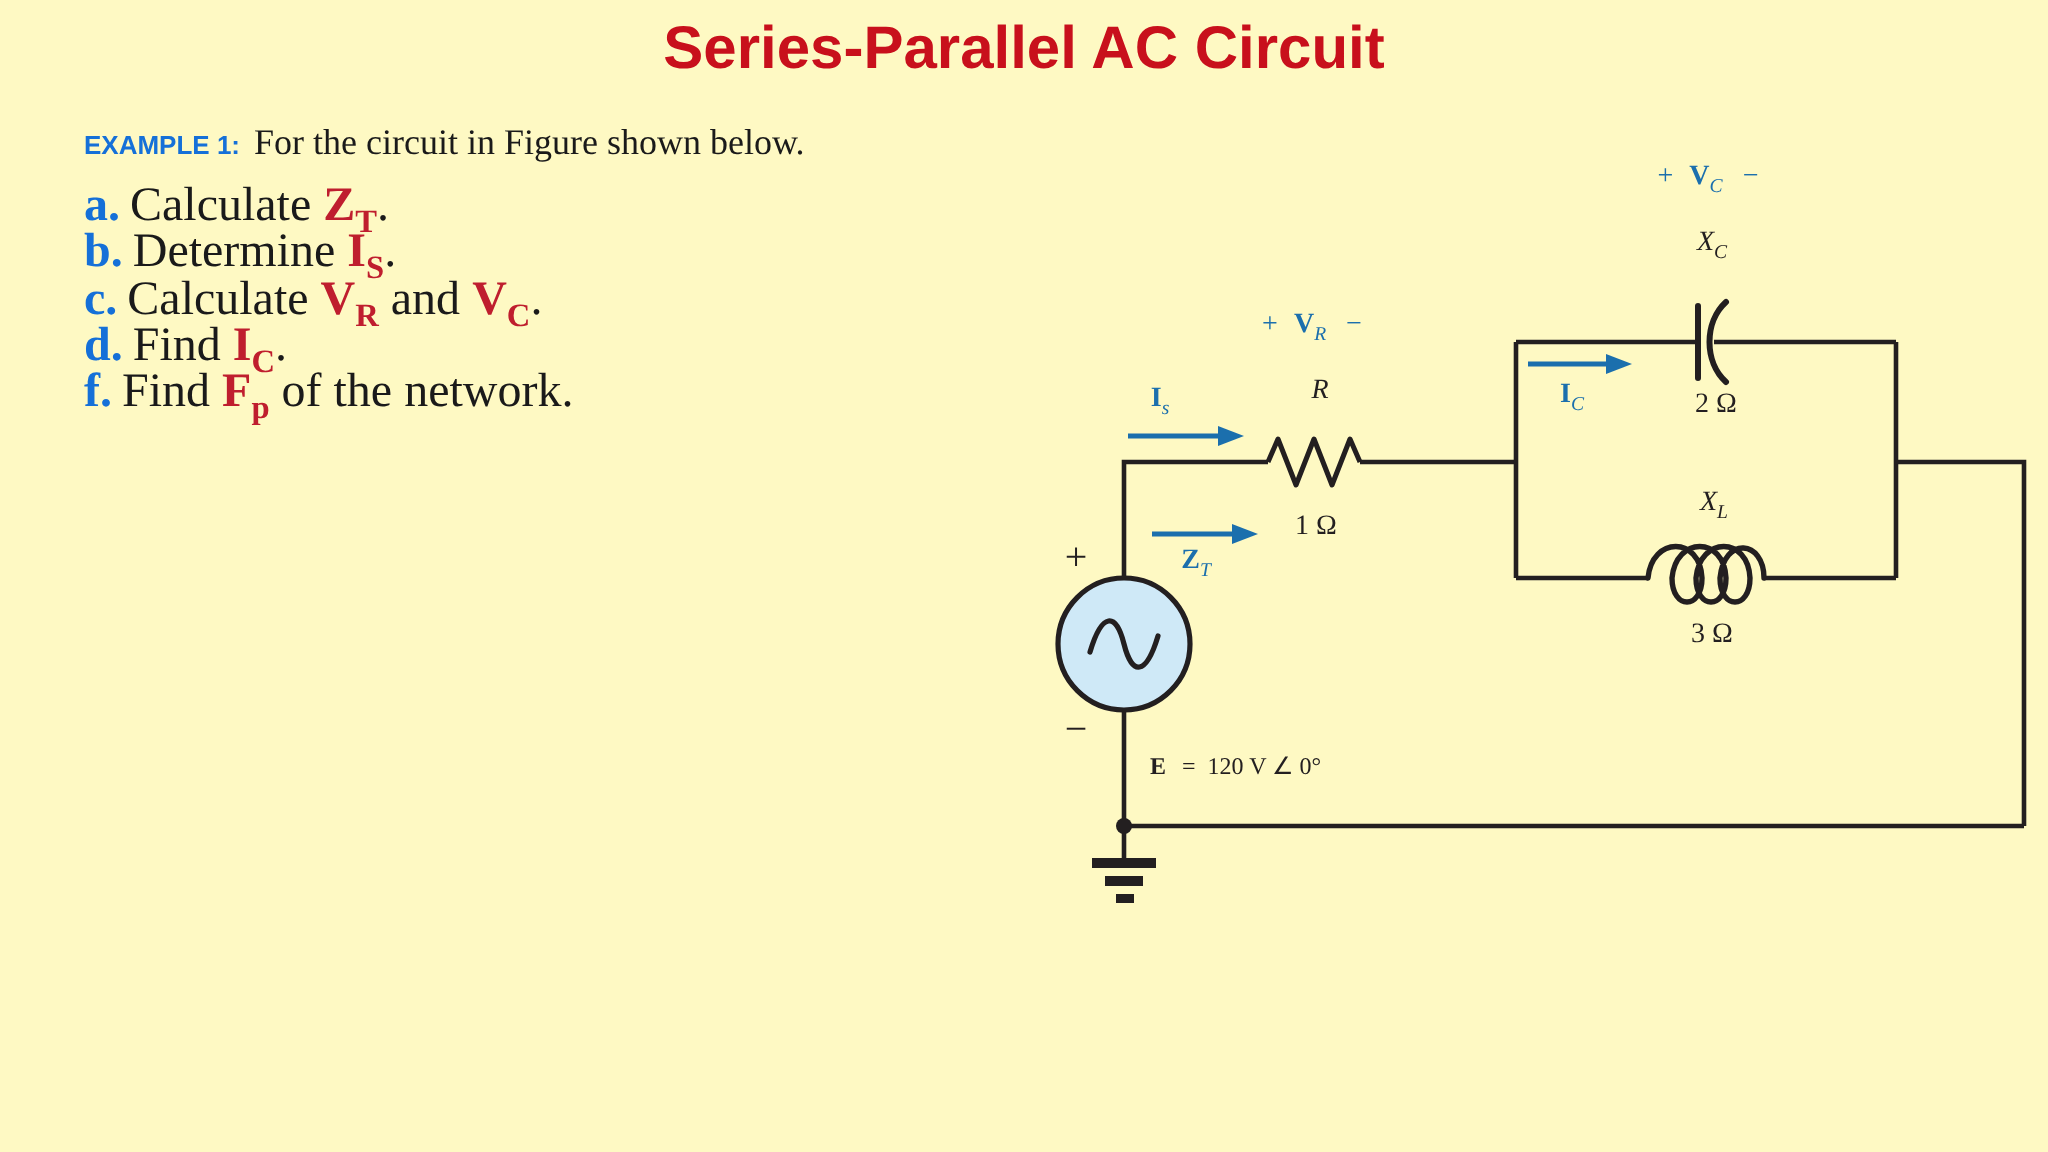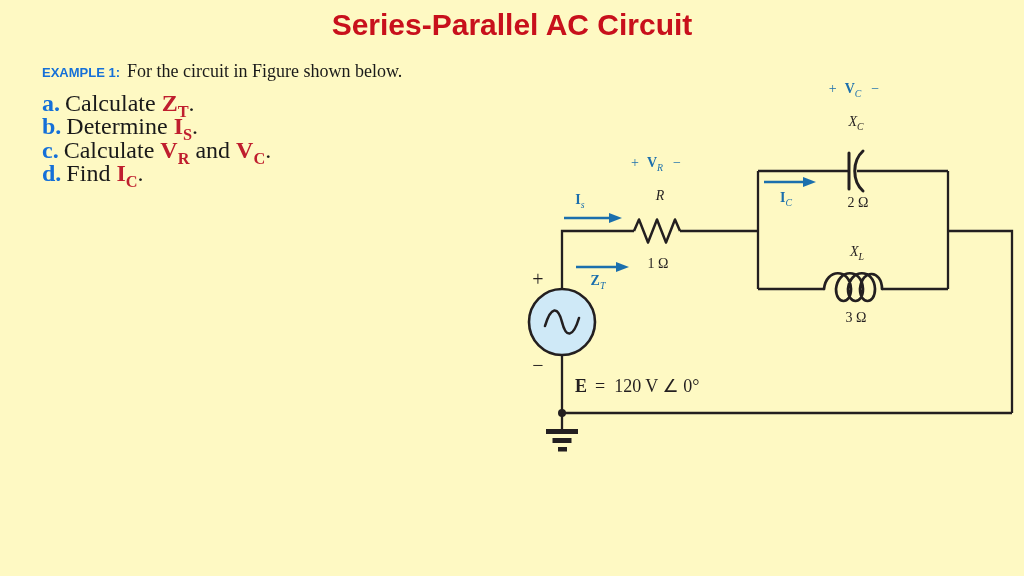--- a/index.html
+++ b/index.html
@@ -34,38 +34,39 @@
   .clabel {
     position:absolute; transform:translateX(-50%); white-space:pre;
     font-size:14px; color:#231f20; line-height:1.1;
   }
   .clabel.blue { color:#1b6fad; }
   .clabel b { font-weight:700; }
   .clabel i { font-style:italic; }
   .clabel sub { font-size:70%; line-height:0; }
   .sign-l { margin-right:8px; }
   .sign-r { margin-left:10px; }
-  .emf-label { transform:none; font-size:18px; }
+  .emf-label { transform:none; font-size:12px; }
   .emf-label b { margin-right:8px; }
   .src-sign { font-size:20px; }
 </style>
 </head>
 <body>
 
 <div class="slide">
 
   <div class="title">Series-Parallel AC Circuit</div>
 
   <div class="example-line"><span class="example-label">EXAMPLE 1:</span><span>For the circuit in Figure shown below.</span></div>
 
   <div class="tasks">
     <div><span class="t-letter">a.</span><span>Calculate </span><span class="t-var">Z</span><sub class="t-sub">T</sub><span>.</span></div>
     <div><span class="t-letter">b.</span><span>Determine </span><span class="t-var">I</span><sub class="t-sub">S</sub><span>.</span></div>
     <div><span class="t-letter">c.</span><span>Calculate </span><span class="t-var">V</span><sub class="t-sub">R</sub><span> and </span><span class="t-var">V</span><sub class="t-sub">C</sub><span>.</span></div>
     <div><span class="t-letter">d.</span><span>Find </span><span class="t-var">I</span><sub class="t-sub">C</sub><span>.</span></div>
+    <div><span class="t-letter">f.</span><span>Find </span><span class="t-var">F</span><sub class="t-sub">p</sub><span> of the network.</span></div>
   </div>
 
   <div>
     <svg width="1024" height="576" viewBox="0 0 1024 576" style="position:absolute;left:0;top:0;">
 
       <g stroke="#231f20" stroke-width="2.3" fill="none">
         <path d="M562,289 L562,231 L634,231"></path>
         <path d="M680,231 L758,231"></path>
         <path d="M758,171 L758,289"></path>
         <path d="M948,171 L948,289"></path>

